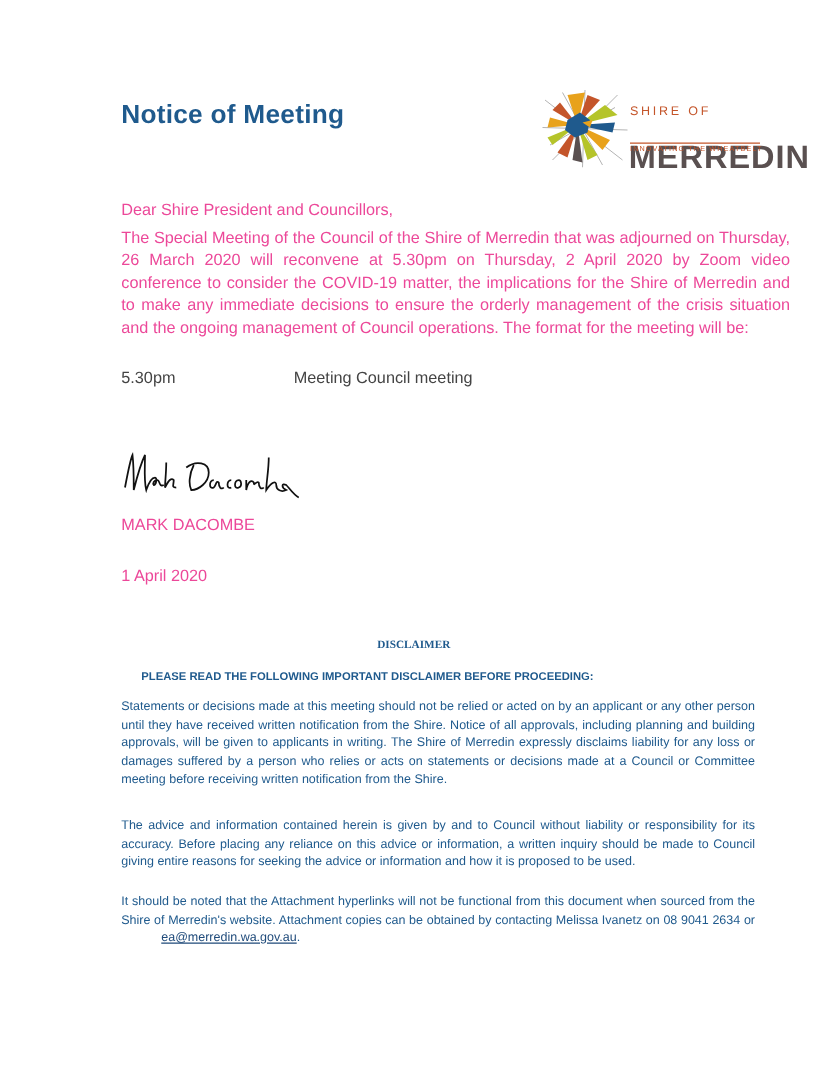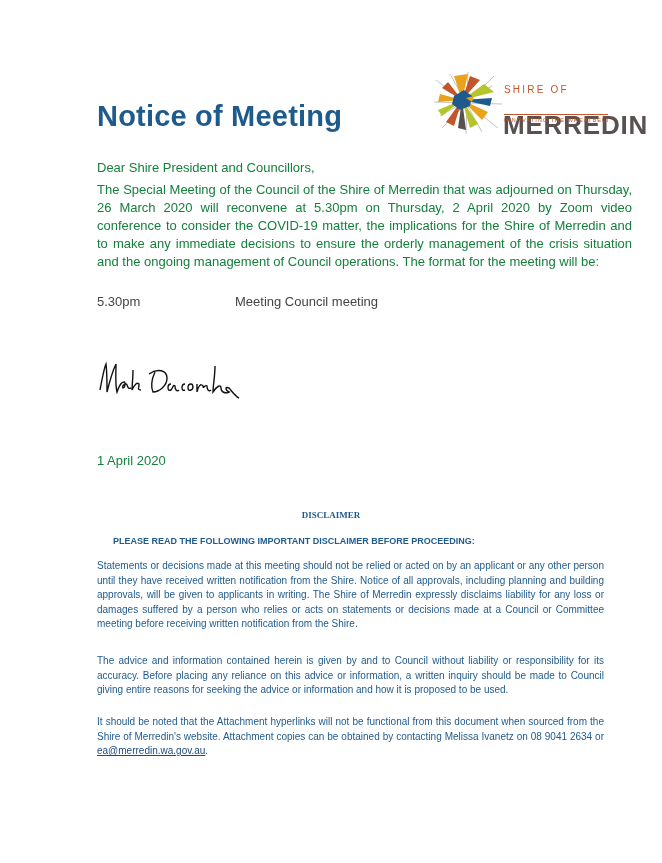--- a/index.html
+++ b/index.html
@@ -1,44 +1,44 @@
 <!DOCTYPE html>
 <html><head>
 <meta charset="utf-8">
 <style>
   html, body { margin: 0; padding: 0; background: #ffffff; }
   body { width: 662px; height: 863px; position: relative; overflow: hidden; font-family: "DejaVu Sans", sans-serif; }
   .page { position: absolute; left: 0; top: 0; width: 662px; height: 863px; background: #fff; }
 
-  .title { position: absolute; left: 97px; top: 100px; margin: 0; font-family: "Liberation Sans", sans-serif; font-weight: bold; font-size: 29px; color: #1f5a8d; letter-spacing: 0.2px; }
+  .title { position: absolute; left: 97px; top: 80px; margin: 0; font-family: "Liberation Sans", sans-serif; font-weight: bold; font-size: 21px; color: #1f5a8d; letter-spacing: 0.2px; }
 
   .logo { position: absolute; left: 432px; top: 72px; width: 190px; height: 62px; }
   .logo-text-small { position: absolute; left: 72px; top: 12px; font-family: Liberation Sans, sans-serif; font-size: 10px; letter-spacing: 2.2px; color: #c4552a; }
   .logo-text-big { position: absolute; left: 71px; top: 38px; font-family: "Liberation Sans", sans-serif; font-weight: bold; font-size: 26px; letter-spacing: 0.8px; color: #5a5050; }
   .logo-rule { position: absolute; left: 72px; top: 42px; width: 104px; height: 1px; background: #c4552a; }
   .logo-text-tag { position: absolute; left: 72px; top: 45px; font-family: "Liberation Sans", sans-serif; font-size: 5.8px; letter-spacing: 0.9px; color: #c4552a; }
 
-  .body-text { position: absolute; left: 97px; width: 535px; font-family: "Liberation Sans", sans-serif; font-size: 13px; line-height: 18px; color: #15803d; }
+  .body-text { position: absolute; left: 97px; width: 535px; font-family: "Liberation Sans", sans-serif; font-size: 13px; line-height: 18px; color: #ec4899; }
   .salutation { top: 159px; }
   .para1 { top: 181px; text-align: justify; text-align-last: left; }
   .schedule { position: absolute; left: 97px; top: 294px; font-family: "Liberation Sans", sans-serif; font-size: 13px; color: #444444; }
   .schedule .time { display: inline-block; width: 138px; }
 
   .signature { position: absolute; left: 97px; top: 360px; width: 150px; height: 42px; }
   .sig-name { top: 411px; line-height: 18px; }
   .sig-title { top: 429px; line-height: 18px; }
   .sig-date { top: 452px; }
 
   .disc-heading { position: absolute; left: 0; width: 662px; top: 510px; text-align: center; font-family: Liberation Serif, serif; font-weight: bold; font-size: 9px; color: #1f5a8d; }
   .disc-sub { position: absolute; left: 97px; top: 536px; font-family: "Liberation Sans", sans-serif; font-weight: bold; font-size: 9px; color: #1f5a8d; padding-left: 16px; }
   .disc-para { position: absolute; left: 97px; width: 507px; font-family: "Liberation Sans", sans-serif; font-size: 10px; line-height: 14.6px; color: #1f5a8d; text-align: justify; text-align-last: left; }
   .dp1 { top: 559px; }
   .dp2 { top: 654px; }
   .dp3 { top: 715px; }
-  .email-link { color: #1f4a7a; text-decoration: underline; }
+  .email-link { color: #1f4a7a; text-decoration: underline; margin-left: 32px; }
 </style>
 </head>
 <body>
 
 <div class="page">
 
   <h1 class="title">Notice of Meeting</h1>
 
   <div class="logo">
     <svg width="72" height="62" viewBox="0 0 72 62" style="position:absolute;left:0;top:0;">
@@ -75,20 +75,21 @@
 
   <div class="schedule">
     <span class="time">5.30pm</span><span>Meeting Council meeting</span>
   </div>
 
   <svg class="signature" viewBox="0 0 150 42">
     <path d="M3 30 C6 14 8 6 9 4 C10 12 10 24 10 32 C13 20 16 10 19 4 C19 14 18 24 20 32 C22 26 24 22 27 22 C29 22 28 28 26 28 C25 27 26 24 29 24 C31 24 30 30 34 28 M36 10 C36 18 35 26 35 30 C38 24 40 22 42 24 C42 28 40 30 44 30" fill="none" stroke="#111" stroke-width="1.4"></path>
     <path d="M58 12 C54 20 54 28 56 32 C62 32 70 26 70 18 C70 10 60 8 52 14 M74 24 C70 24 70 32 74 30 C76 28 76 24 78 26 C78 30 80 32 82 30 M88 24 C84 24 84 32 88 30 M94 24 C90 24 90 32 94 30 C97 29 96 24 94 24 M100 24 C100 30 100 32 100 32 C101 26 104 23 106 26 C106 30 108 24 110 26 C110 30 112 32 114 30 M118 6 C118 16 116 26 116 32 C120 26 124 24 124 28 C124 32 128 34 132 32 C128 30 128 26 132 28 C134 30 138 36 142 38" fill="none" stroke="#111" stroke-width="1.4"></path>
   </svg>
 
+  <div class="body-text sig-name">MARK DACOMBE</div>
   <div class="body-text sig-date">1 April 2020</div>
 
   <div class="disc-heading">DISCLAIMER</div>
   <div class="disc-sub">PLEASE READ THE FOLLOWING IMPORTANT DISCLAIMER BEFORE PROCEEDING:</div>
 
   <div class="disc-para dp1">Statements or decisions made at this meeting should not be relied or acted on by an applicant or any other person until they have received written notification from the Shire. Notice of all approvals, including planning and building approvals, will be given to applicants in writing. The Shire of Merredin expressly disclaims liability for any loss or damages suffered by a person who relies or acts on statements or decisions made at a Council or Committee meeting before receiving written notification from the Shire.</div>
   <div class="disc-para dp2">The advice and information contained herein is given by and to Council without liability or responsibility for its accuracy. Before placing any reliance on this advice or information, a written inquiry should be made to Council giving entire reasons for seeking the advice or information and how it is proposed to be used.</div>
   <div class="disc-para dp3"><span>It should be noted that the Attachment hyperlinks will not be functional from this document when sourced from the Shire of Merredin's website. Attachment copies can be obtained by contacting Melissa Ivanetz on 08 9041 2634 or </span><a class="email-link" title="ea@merredin.wa.gov.au">ea@merredin.wa.gov.au</a><span>.</span></div>
 
 </div>

